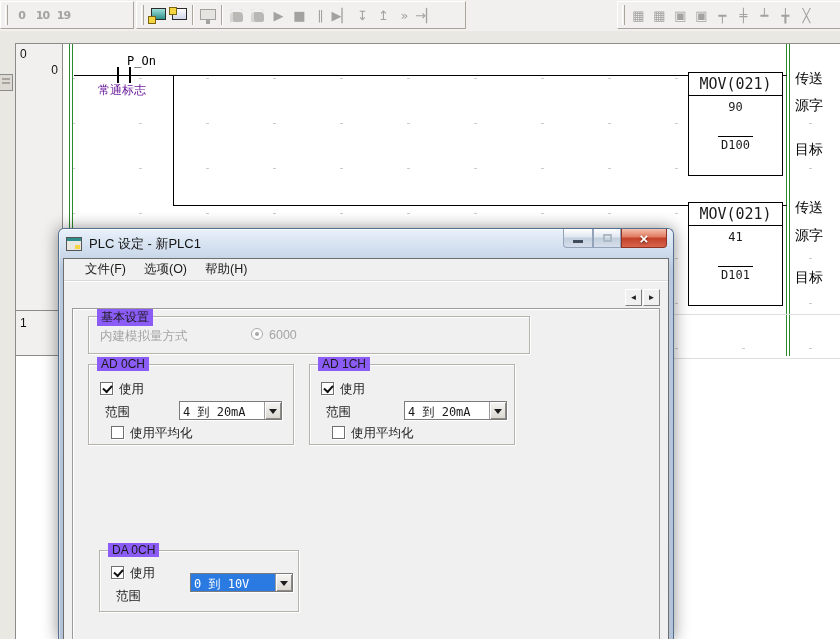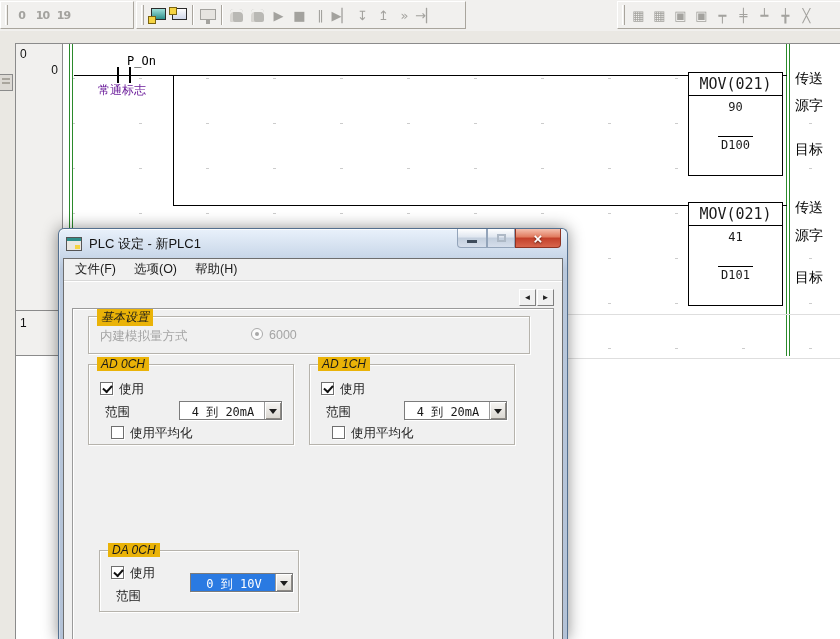--- a/index.html
+++ b/index.html
@@ -50,58 +50,58 @@
   .mop1 { margin-top:4px; text-align:center; font-family:"DejaVu Sans Mono","Liberation Mono",monospace; font-size:12px; }
   .mop2 { margin-top:24px; text-align:center; font-size:12px; }
   .mop2 span { font-family:"DejaVu Sans Mono","Liberation Mono",monospace; border-top:1px solid #000; padding:1px 3px 0 3px; }
   .opnote { position:absolute; font-size:14px; color:#000; white-space:nowrap; }
 
   #bg-fragment { position:absolute; left:0; top:74px; width:13px; height:17px; background:#dcd9d4;
                  border:1px solid #8b8b8b; border-left:none; }
   #bg-fragment::after { content:""; display:block; margin:3px 2px; height:2px; background:#a9a59d; box-shadow:0 4px 0 #a9a59d; }
 
   
-  #dialog { position:absolute; left:58px; top:228px; width:510px; height:412px;
+  #dialog { position:absolute; left:58px; top:228px; width:616px; height:412px;
             border:1px solid #54708f; border-bottom:none; border-radius:6px 6px 0 0;
             background:linear-gradient(#e9f1fb, #cbd9ea 26px, #b9c8dc 40px, #b3c2d7);
             box-shadow:0 0 16px rgba(0,0,0,.45), inset 0 1px 0 rgba(255,255,255,.75), inset 1px 0 0 rgba(255,255,255,.4);
-            padding:0 4px;text-align:center; }
+            padding:0 4px; }
   #titlebar { position:relative; height:29px; display:flex; align-items:center; }
   #dlg-icon { position:relative; width:16px; height:14px; margin-left:3px; border:1px solid #555; background:#e9e7e2; }
   #dlg-icon::before { content:""; position:absolute; left:0; top:0; right:0; height:3px; background:#2e8f8a; }
   #dlg-icon::after { content:""; position:absolute; right:1px; bottom:1px; width:5px; height:4px; background:#f5d442; }
   #dlg-title { margin-left:7px; font-size:13px; color:#141414; }
   #caption-buttons { position:absolute; right:2px; top:0; display:flex; }
   .capbtn { height:19px; border:1px solid #93a4ba; border-top:none; display:flex; align-items:center; justify-content:center;
             background:linear-gradient(#ffffff,#dfe6ef 45%,#c2cedd 50%,#d6deeb); }
   .capbtn.min { width:30px; border-radius:0 0 0 4px; }
   .capbtn.max { width:28px; }
   .capbtn.close { width:46px; border-radius:0 0 4px 0; border-color:#8e3323;
                   background:linear-gradient(#f5c0ae,#e0795d 45%,#c2402a 50%,#d8654c);
                   color:#fff; font-size:15px; font-weight:bold; text-shadow:0 1px 2px rgba(0,0,0,.55); }
   .minbar { width:10px; height:3px; background:#3f4c5c; margin-top:6px; }
   .maxbox { width:9px; height:8px; border:2px solid #aeb9c6; background:transparent; }
 
   #client { position:relative; background:#f0f0f0; border:1px solid #6e6e6e; border-bottom:none; height:382px; overflow:hidden; }
-  #menubar { height:22px; background:#f0f0f0; border-bottom:1px solid #d8d8d8; box-shadow:0 1px 0 #ffffff; display:flex; align-items:center; padding-left:2px; }
+  #menubar { height:22px; background:#f0f0f0; border-bottom:1px solid #d8d8d8; box-shadow:0 1px 0 #ffffff; display:flex; align-items:center; padding-left:12px; }
   .menu-item { padding:2px 9px; font-size:12.5px; }
 
   #tabstrip { position:absolute; left:8px; top:27px; height:22px; display:flex; align-items:flex-end; z-index:3; }
   .tab { height:19px; padding:1px 6px 0 6px; font-size:12px; background:#f0f0f0; white-space:nowrap;
          border:1px solid #9a9a9a; border-bottom:none; border-radius:2px 2px 0 0;
          box-shadow:inset 1px 1px 0 #fdfdfd; margin-right:-1px; display:flex; align-items:center; }
   .tab.active { height:22px; position:relative; z-index:4; background:#f0f0f0; margin-bottom:-1px; padding-bottom:1px; }
   #tab-arrows { position:absolute; right:8px; top:30px; display:flex; z-index:3; }
   .tarrow { width:17px; height:17px; margin-left:1px; background:#f0f0f0; border:1px solid; border-color:#ffffff #808080 #808080 #ffffff;
             display:flex; align-items:center; justify-content:center; font-size:8px; color:#222; }
 
   #tabpanel { position:absolute; left:8px; top:49px; right:8px; bottom:0; background:#f0f0f0; z-index:1;
               border:1px solid #9a9a9a; border-bottom:none; box-shadow:inset 1px 1px 0 #ffffff; }
   .groupbox { position:absolute; border:1px solid #b6b3ac; box-shadow:inset 1px 1px 0 #ffffff, 1px 1px 0 #ffffff; }
-  .legend { position:absolute; top:-8px; left:8px; background:#eab308; padding:0 4px; font-size:12px; white-space:nowrap;font-style:italic; }
+  .legend { position:absolute; top:-8px; left:8px; background:#8b5cf6; padding:0 4px; font-size:12px; white-space:nowrap; }
   .glabel { position:absolute; font-size:12.5px; white-space:nowrap; }
   .glabel.disabled { color:#a5a5a5; }
   .checkbox { position:absolute; width:13px; height:13px; background:#fff; border:1px solid #6f6f6f; box-shadow:1px 1px 0 #fff; }
   .checkbox.checked::after { content:""; position:absolute; left:2px; top:2px; width:7px; height:4px;
             border-left:2px solid #101010; border-bottom:2px solid #101010; transform:rotate(-48deg); }
   .radio { position:absolute; width:12px; height:12px; border-radius:50%; border:1px solid #aaaaaa; background:#fbfbfb; }
   .radio::after { content:""; position:absolute; left:3px; top:3px; width:4px; height:4px; border-radius:50%; background:#a8a8a8; }
   .combo { position:absolute; height:19px; display:flex; background:#fff; border:1px solid #7b7b7b; box-shadow:1px 1px 0 #ffffff; }
   .combo-text { flex:1; font-size:12px; padding:2px 1px 0 3px; white-space:nowrap; overflow:hidden;
                 font-family:"DejaVu Sans Mono","Liberation Mono",monospace; }

